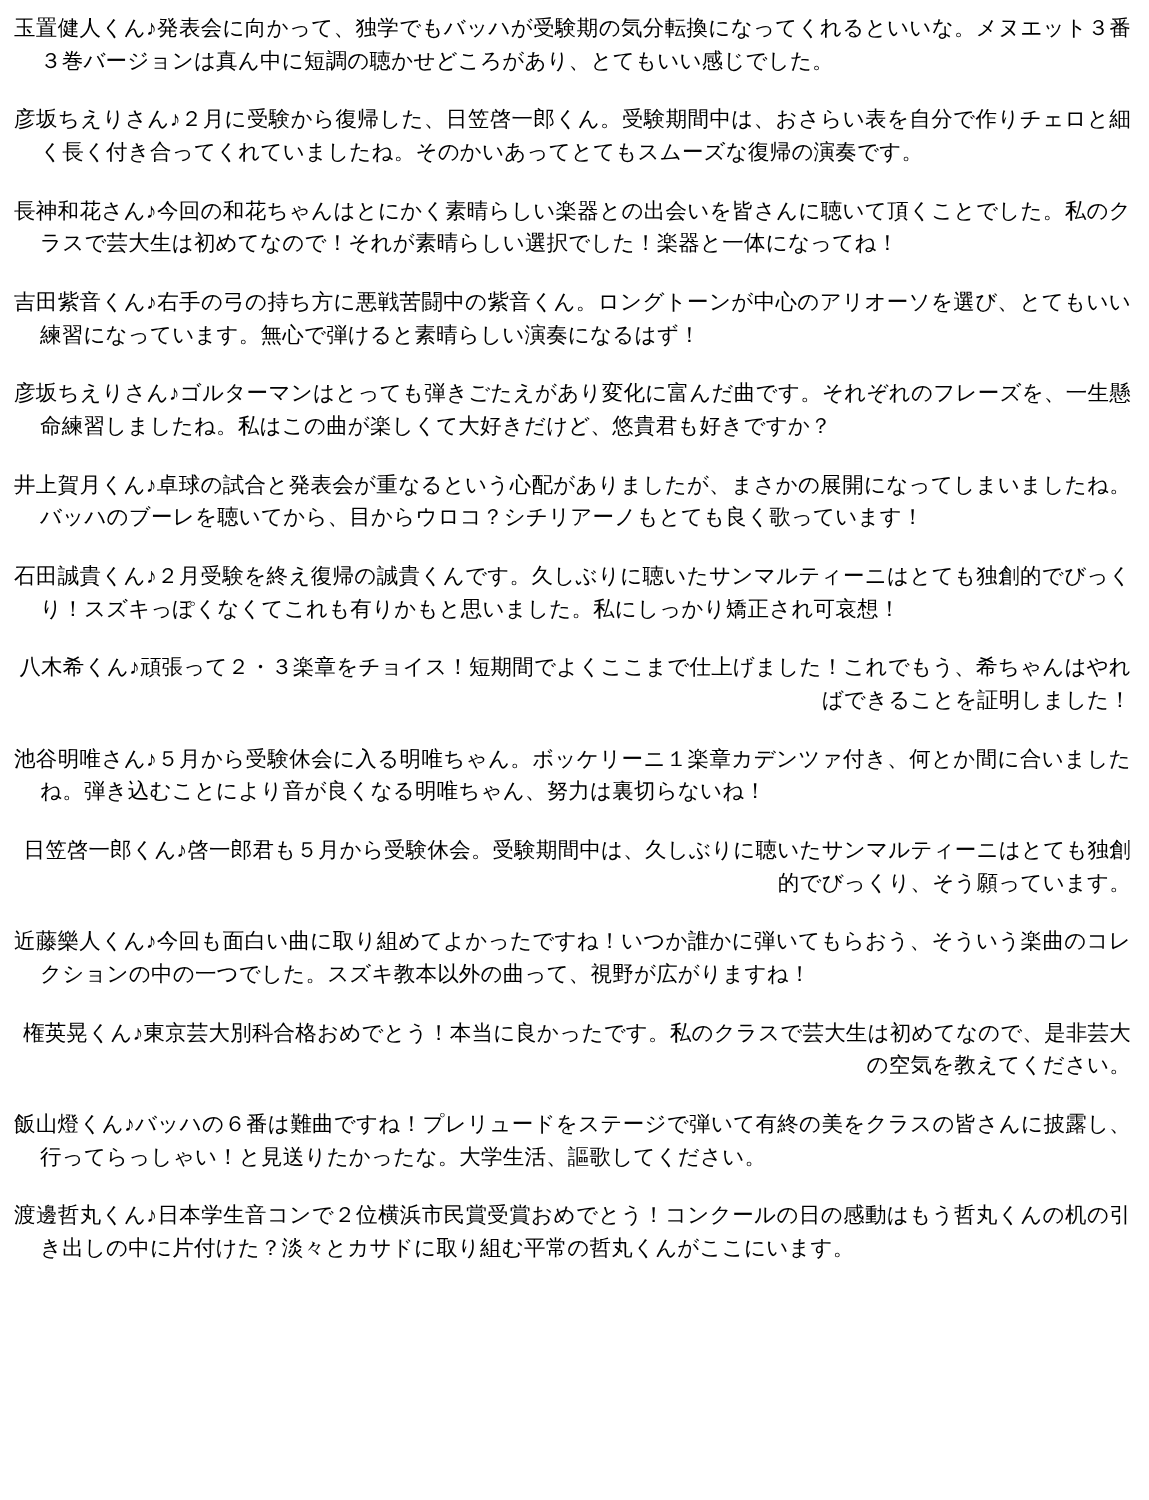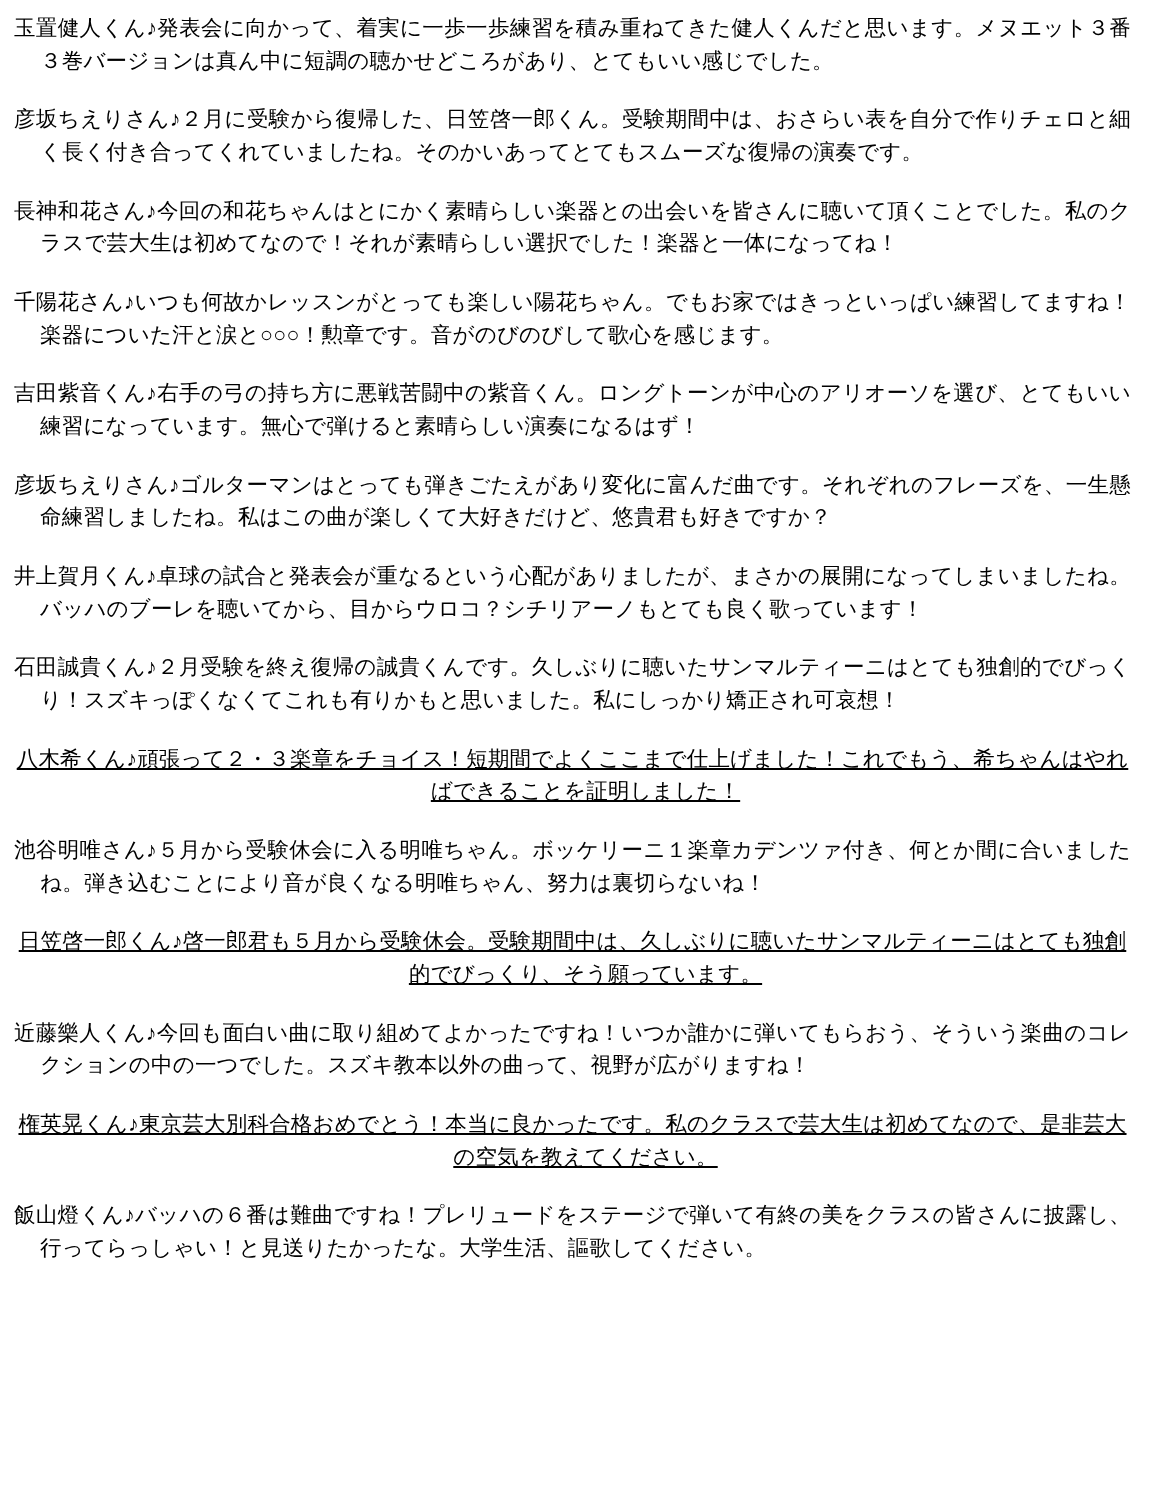--- a/index.html
+++ b/index.html
@@ -32,44 +32,40 @@
     text-align: justify;
     text-justify: inter-character;
   }
   
   .entry p.body {
     padding-left: 26px;
     text-indent: -26px;
   }
   
   .entry p.body.tail-center {
-    text-align: center;
-    text-decoration: underline;
+    text-align: right;
   }
 </style>
 </head>
 <body>
 
 <div id="doc">
 
   <div class="entry">
-    <p class="body">玉置健人くん♪発表会に向かって、着実に一歩一歩練習を積み重ねてきた健人くんだと思います。メヌエット３番３巻バージョンは真ん中に短調の聴かせどころがあり、とてもいい感じでした。</p>
+    <p class="body">玉置健人くん♪発表会に向かって、独学でもバッハが受験期の気分転換になってくれるといいな。メヌエット３番３巻バージョンは真ん中に短調の聴かせどころがあり、とてもいい感じでした。</p>
   </div>
 
   <div class="entry">
     <p class="body">彦坂ちえりさん♪２月に受験から復帰した、日笠啓一郎くん。受験期間中は、おさらい表を自分で作りチェロと細く長く付き合ってくれていましたね。そのかいあってとてもスムーズな復帰の演奏です。</p>
   </div>
 
   <div class="entry">
     <p class="body">長神和花さん♪今回の和花ちゃんはとにかく素晴らしい楽器との出会いを皆さんに聴いて頂くことでした。私のクラスで芸大生は初めてなので！それが素晴らしい選択でした！楽器と一体になってね！</p>
   </div>
 
-  <div class="entry">
-    <p class="body">千陽花さん♪いつも何故かレッスンがとっても楽しい陽花ちゃん。でもお家ではきっといっぱい練習してますね！楽器についた汗と涙と○○○！勲章です。音がのびのびして歌心を感じます。</p>
-  </div>
 
   <div class="entry">
     <p class="body">吉田紫音くん♪右手の弓の持ち方に悪戦苦闘中の紫音くん。ロングトーンが中心のアリオーソを選び、とてもいい練習になっています。無心で弾けると素晴らしい演奏になるはず！</p>
   </div>
 
   <div class="entry">
     <p class="body">彦坂ちえりさん♪ゴルターマンはとっても弾きごたえがあり変化に富んだ曲です。それぞれのフレーズを、一生懸命練習しましたね。私はこの曲が楽しくて大好きだけど、悠貴君も好きですか？</p>
   </div>
 
   <div class="entry">
@@ -97,14 +93,17 @@
   </div>
 
   <div class="entry">
     <p class="body tail-center">権英晃くん♪東京芸大別科合格おめでとう！本当に良かったです。私のクラスで芸大生は初めてなので、是非芸大の空気を教えてください。</p>
   </div>
 
   <div class="entry">
     <p class="body">飯山燈くん♪バッハの６番は難曲ですね！プレリュードをステージで弾いて有終の美をクラスの皆さんに披露し、行ってらっしゃい！と見送りたかったな。大学生活、謳歌してください。</p>
   </div>
 
+  <div class="entry">
+    <p class="body">渡邊哲丸くん♪日本学生音コンで２位横浜市民賞受賞おめでとう！コンクールの日の感動はもう哲丸くんの机の引き出しの中に片付けた？淡々とカサドに取り組む平常の哲丸くんがここにいます。</p>
+  </div>
 
 </div>
 
 </body></html>

